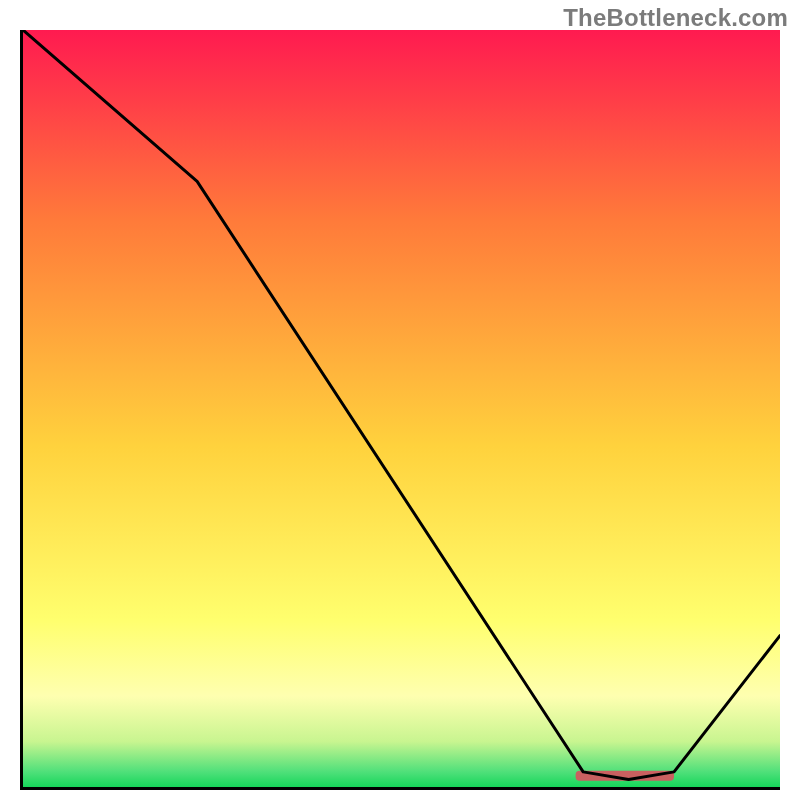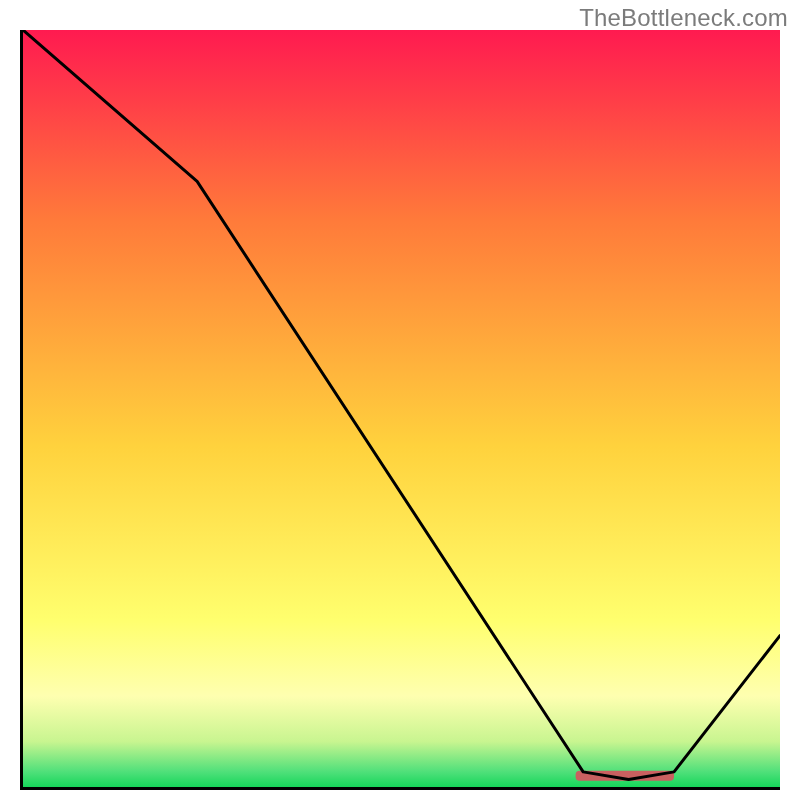--- a/index.html
+++ b/index.html
@@ -14,21 +14,21 @@
   .frame {
     position: relative;
     width: 800px;
     height: 800px;
   }
   .watermark {
     position: absolute;
     top: 4px;
     right: 12px;
     font-size: 24px;
-    font-weight: 400;
+    font-weight: 700;
     color: #7b7b7b;
     letter-spacing: 0.2px;
     z-index: 10;
   }
   .plot-area {
     position: absolute;
     left: 20px;
     top: 30px;
     width: 760px;
     height: 760px;

